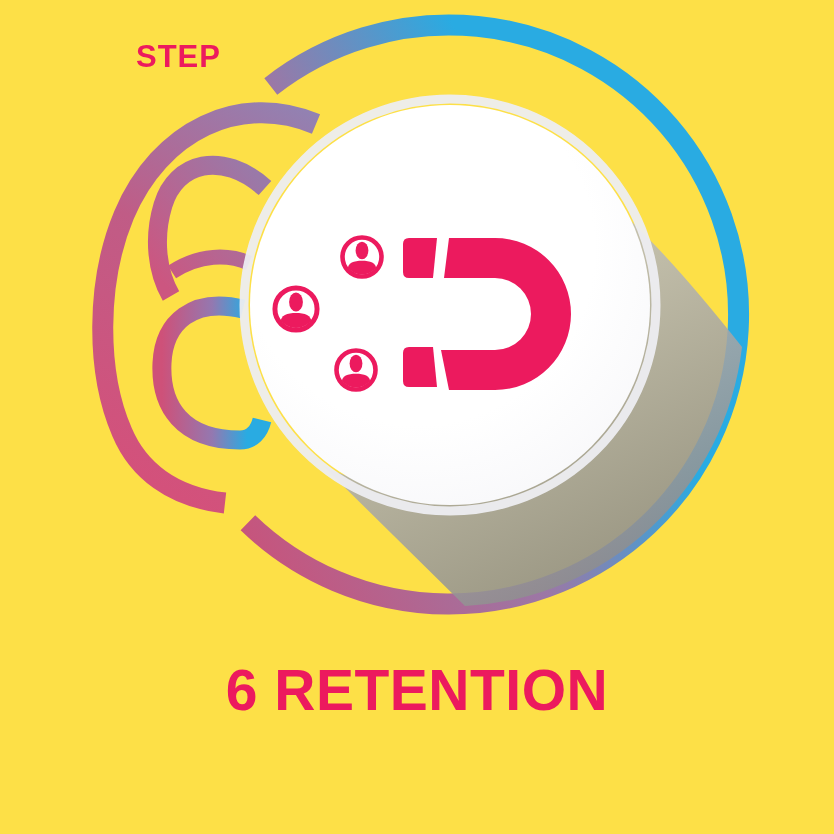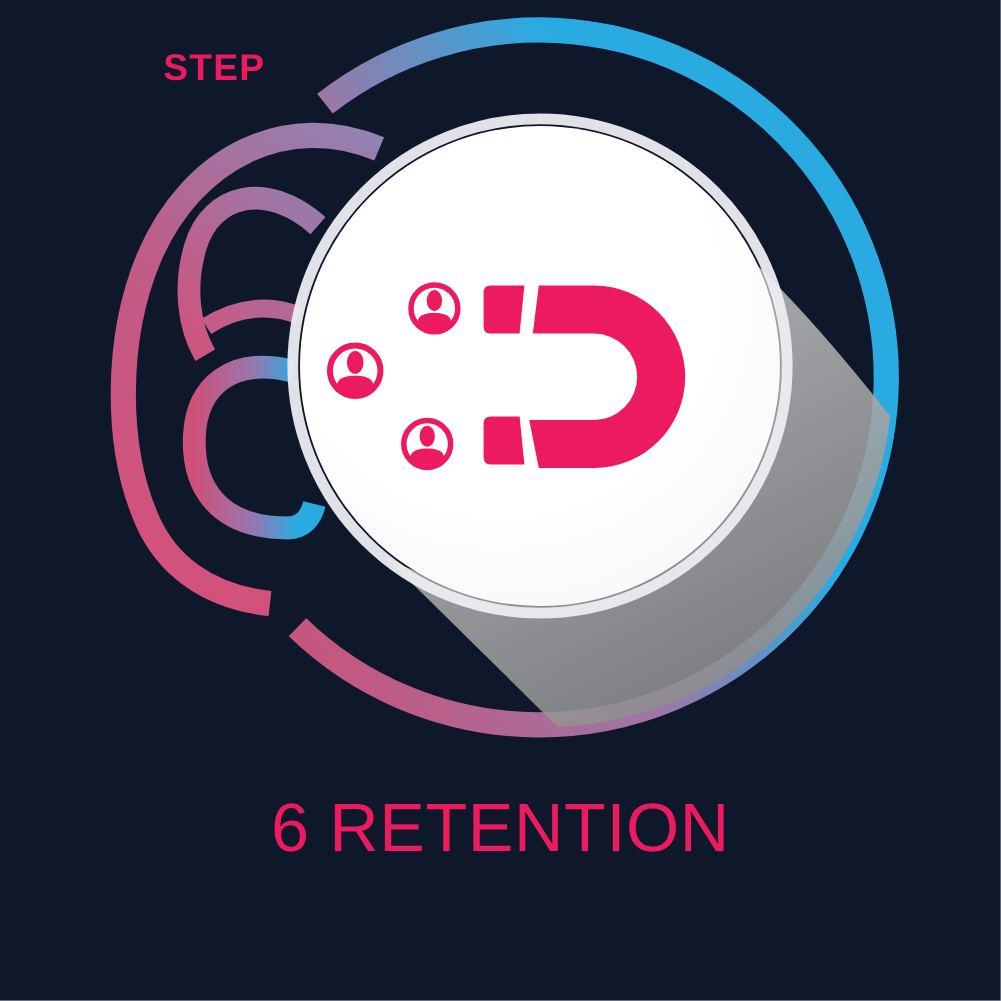--- a/index.html
+++ b/index.html
@@ -1,20 +1,20 @@
 <!DOCTYPE html>
 <html style="--pink: #EC1A5E; --rose: #CE4E75; --purple: #9B78A6; --cyan: #29ABE2; --shadow-light: #C7C7C7; --shadow-dark: #888888; --rim: #EDEDF1; --inner-fill: #F5F5F8;"><head>
 <meta charset="utf-8">
 <style>
   html, body { margin: 0; padding: 0; background: #ffffff; }
   .stage {
     position: relative;
     width: 834px;
     height: 834px;
-    background: #0f172a;
+    background: #fde047;
     overflow: hidden;
     font-family: "Liberation Sans", sans-serif;
   }
   .art { position: absolute; left: 0; top: 0; }
   .step-label {
     position: absolute;
     left: 136px;
     top: 40px;
     font-size: 31px;
     font-weight: 700;
@@ -22,21 +22,21 @@
     color: var(--pink, #EC1A5E);
     line-height: 1.1;
   }
   .step-title {
     position: absolute;
     left: 0;
     top: 661px;
     width: 834px;
     text-align: center;
     font-size: 57px;
-    font-weight: 400;
+    font-weight: 700;
     letter-spacing: 0.5px;
     color: var(--pink, #EC1A5E);
     line-height: 1.05;
   }
 </style>
 </head>
 <body>
 
 <div class="stage">
 

